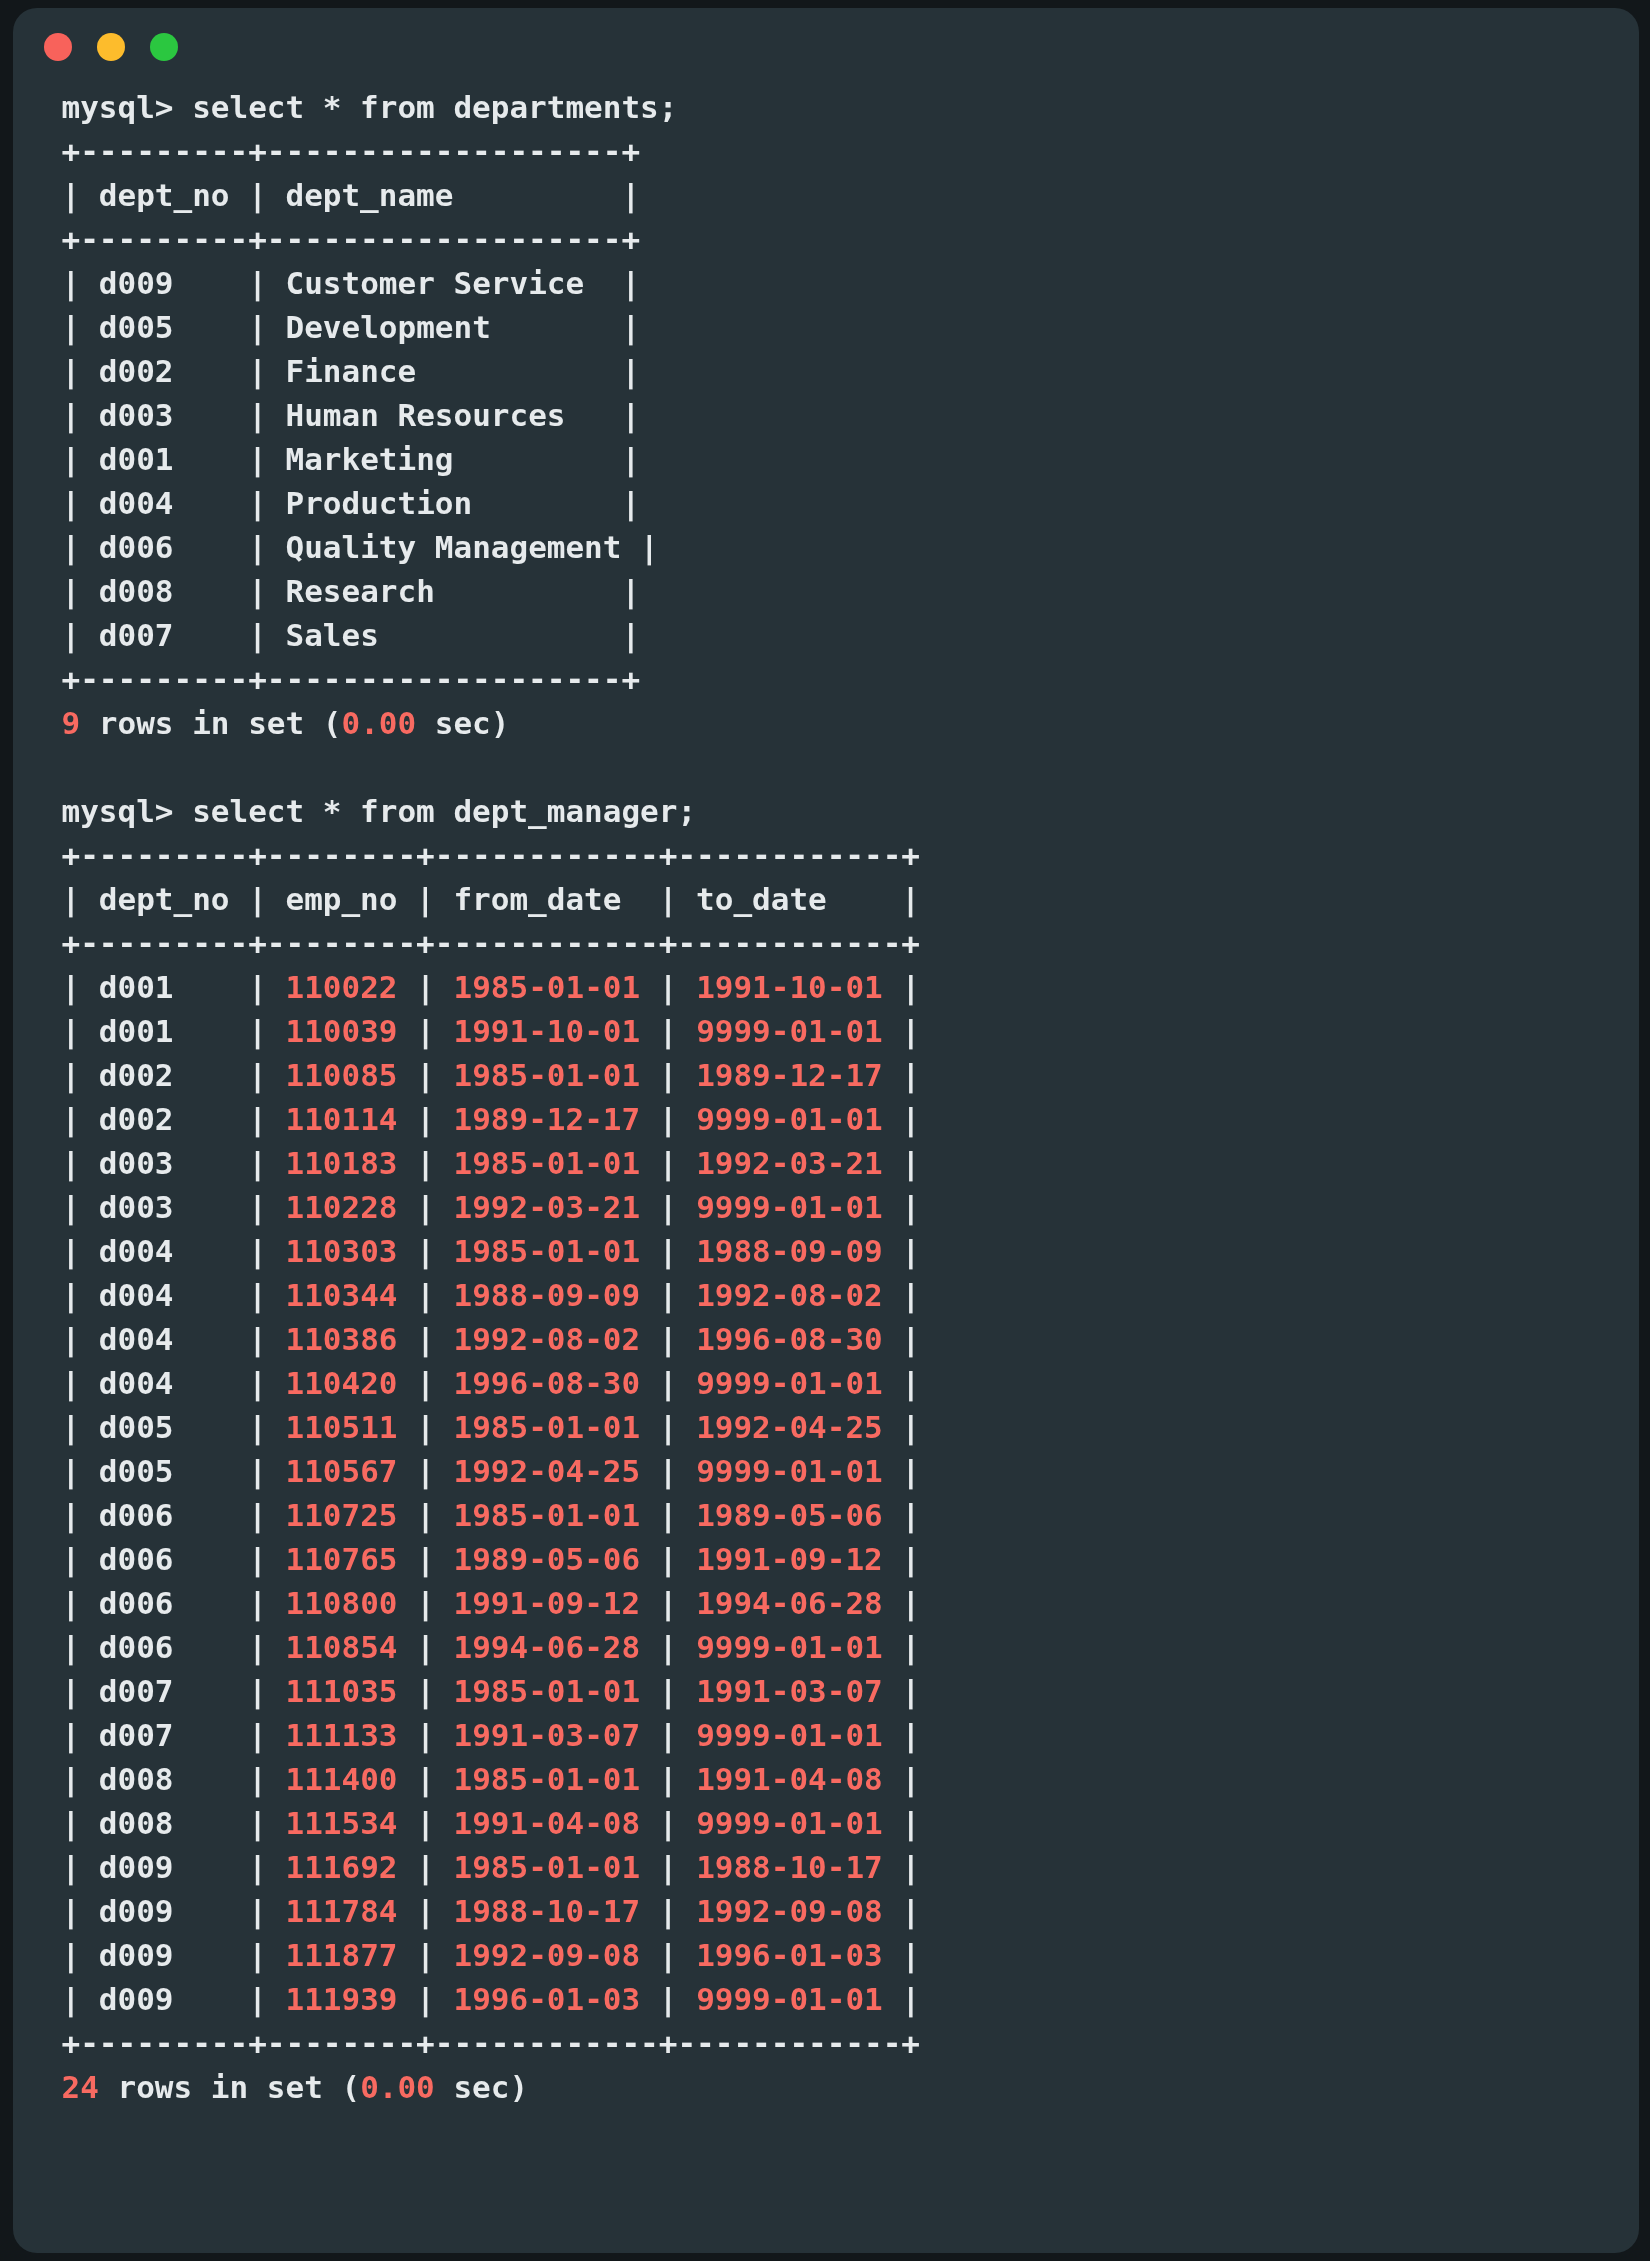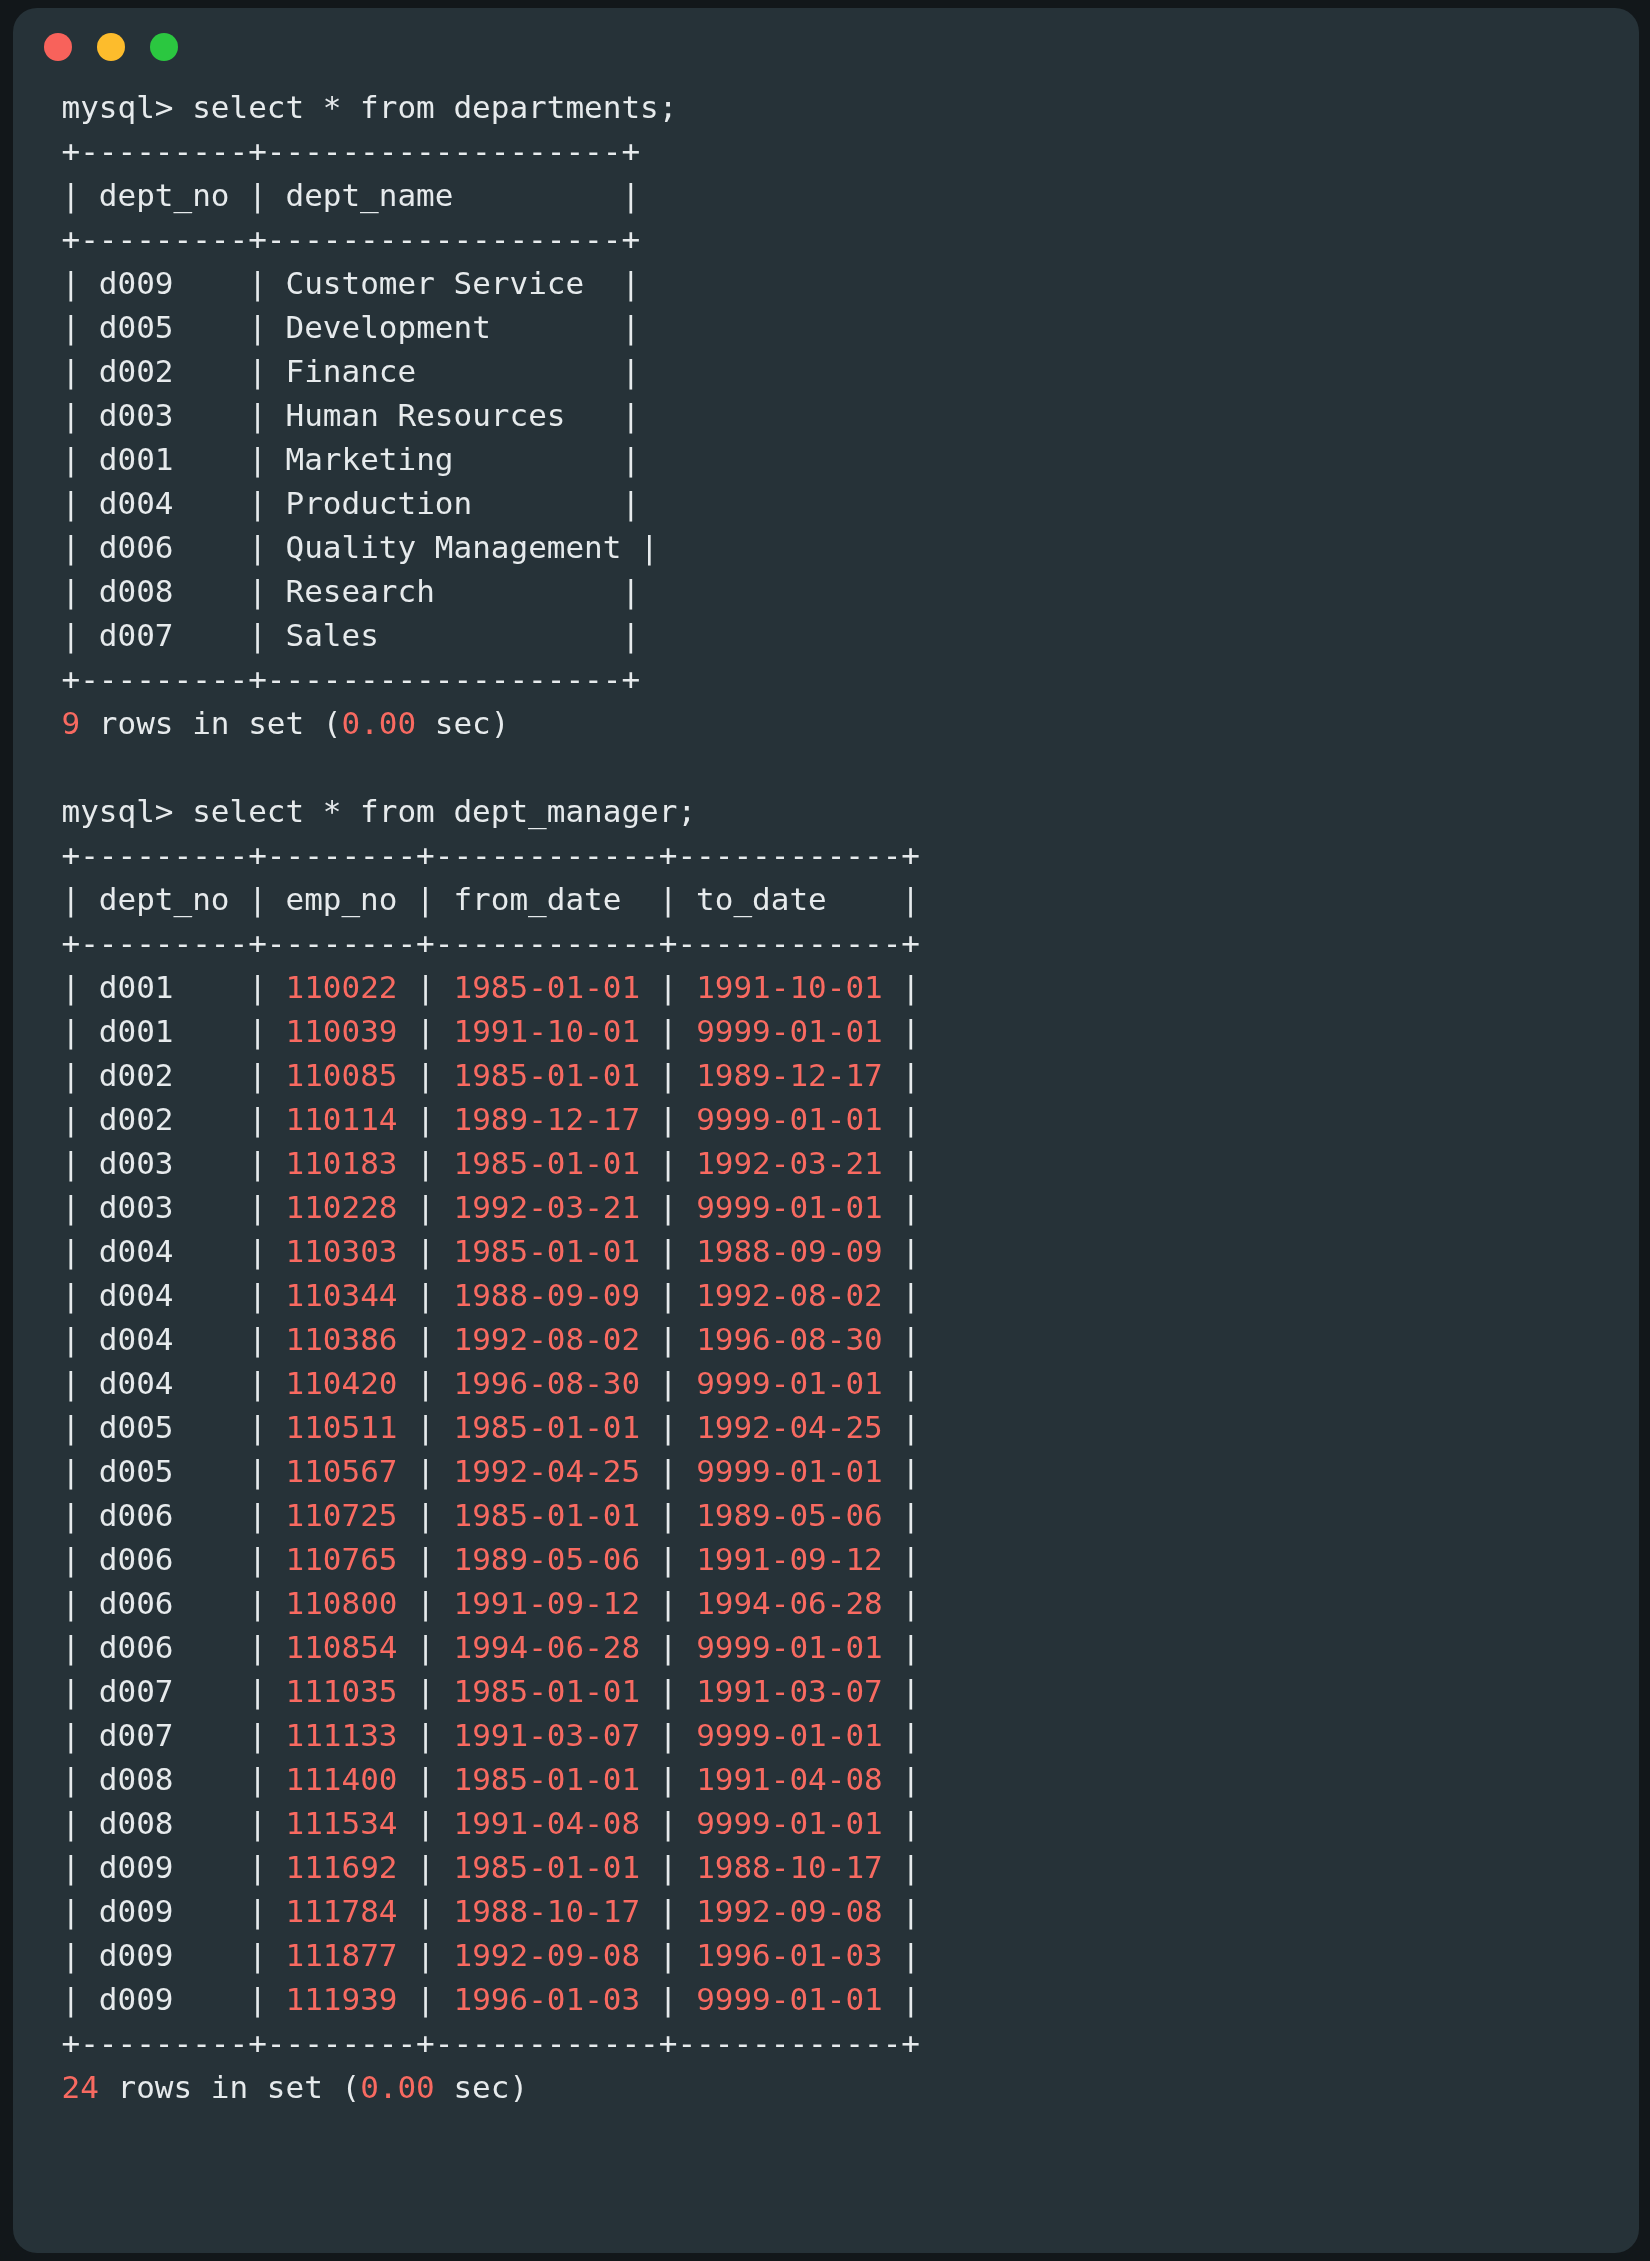--- a/index.html
+++ b/index.html
@@ -59,21 +59,21 @@
 
   pre.term {
     margin: 0;
     padding: 0;
     font-family: "DejaVu Sans Mono", "Liberation Mono", monospace;
     font-size: 31px;
     line-height: 44px;
     letter-spacing: 0px;
     color: #e6eaec;
     white-space: pre;
-    font-weight: 400;
+    font-weight: 700;
     -webkit-font-smoothing: antialiased;
   }
 
   .num { color: #f86a61; }
   .plain { color: #e6eaec; }
 </style>
 </head>
 <body>
 
 <div id="terminal-window">

